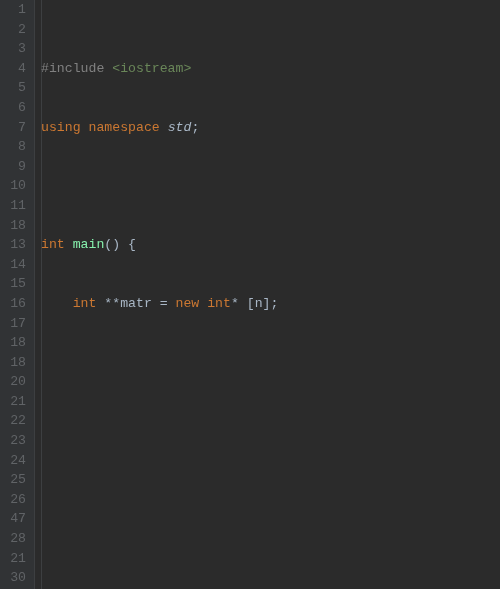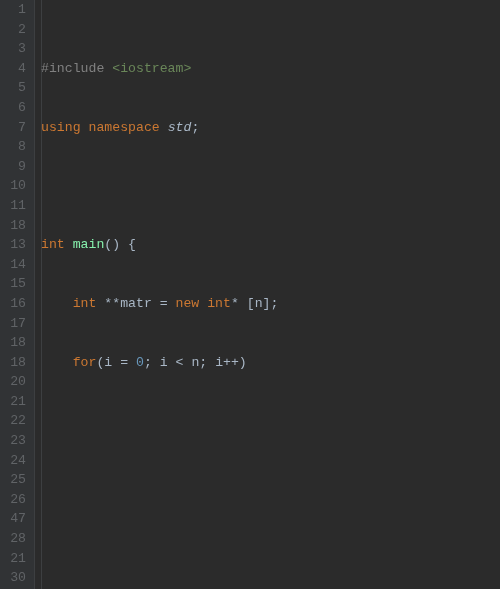--- a/index.html
+++ b/index.html
@@ -83,21 +83,20 @@
   <div>30</div>
 </div>
 
 <div class="code">
   <div class="guide" style="left:6px"></div>
   <div class="line"><span class="pp">#include</span><span class="inc"> &lt;iostream&gt;</span></div>
   <div class="line"><span class="kw">using </span><span class="kw">namespace </span><span class="ns">std</span><span>;</span></div>
   <div class="line"></div>
   <div class="line"><span class="kw">int </span><span class="fn">main</span><span>() {</span></div>
   <div class="line"><span>    </span><span class="kw">int </span><span>**matr = </span><span class="kw">new </span><span class="kw">int</span><span>* [n];</span></div>
-  <div class="line"><span>    </span><span class="kw">for</span><span>(i = </span><span class="num">0</span><span>; i &lt; n; i++)</span></div>
   <div class="line"></div>
   
   
   
   
   
   
   
   
   

